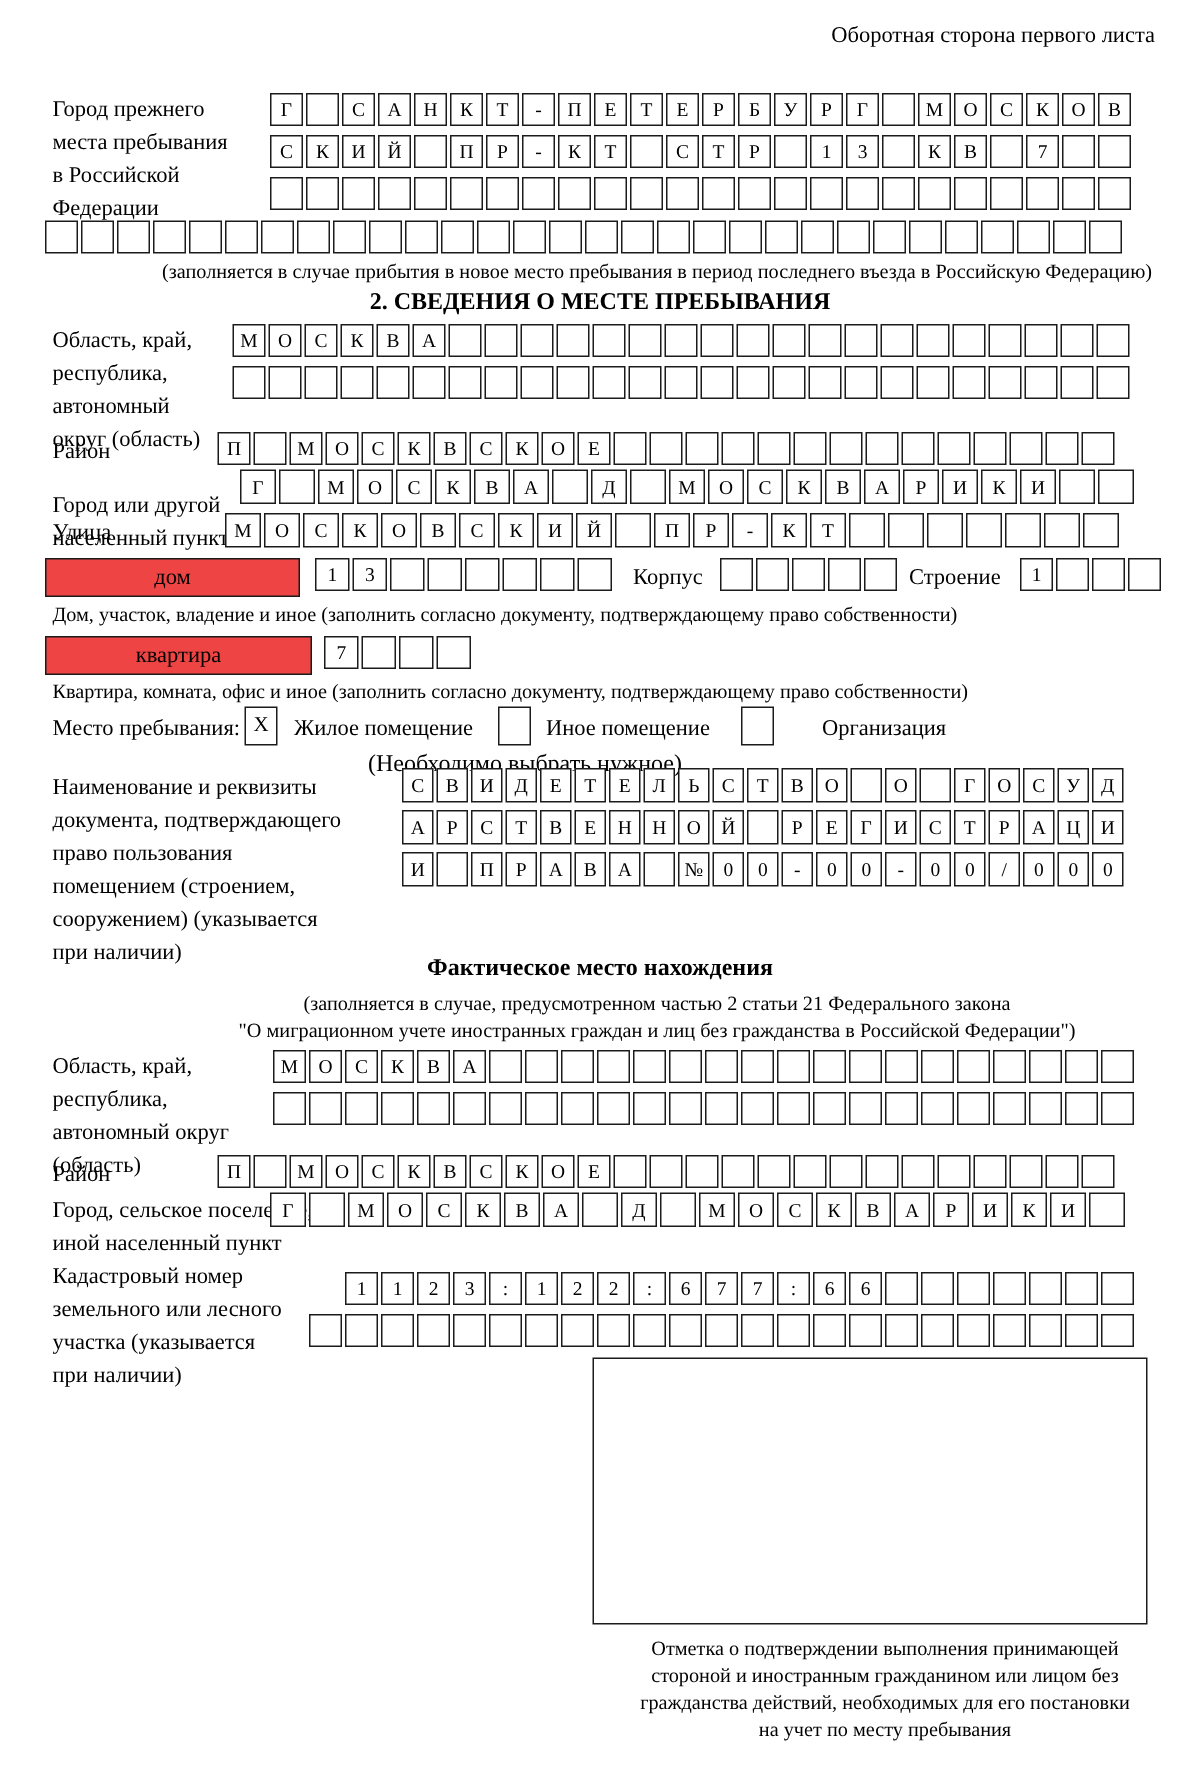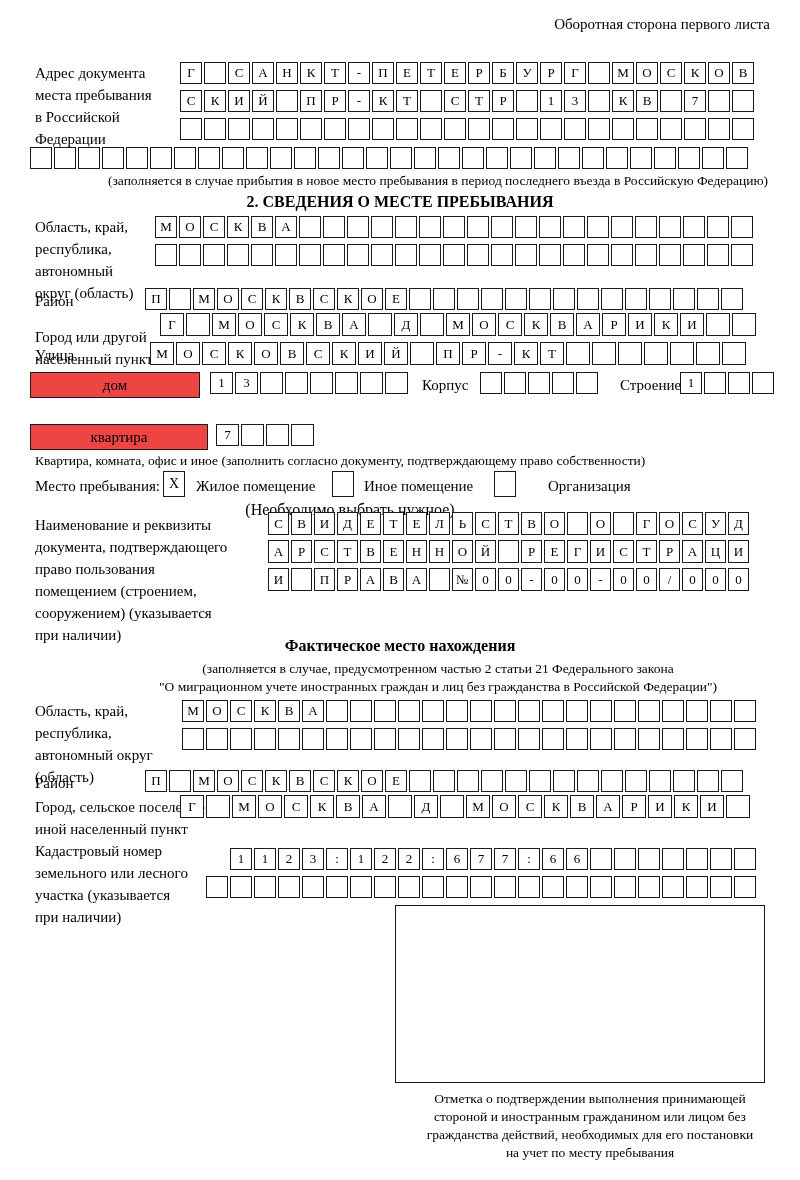--- a/index.html
+++ b/index.html
@@ -32,21 +32,21 @@
   .hdr { font-size:15px; text-align:right; width:770px; left:0; }
 </style>
 </head>
 <body>
 
 <div class="page">
 
   <div class="abs hdr" style="top:16px;">Оборотная сторона первого листа</div>
 
   <div class="abs label" style="left:35px; top:62px;">
-      <div>Адрес документа</div>
+      <div>Город прежнего</div>
       <div>места пребывания</div>
       <div>в Российской</div>
       <div>Федерации</div>
     </div>
   <div class="abs boxrow" style="left:180px; top:62px;">
       <div class="cell">Г</div>
       <div class="cell"></div>
       <div class="cell">С</div>
       <div class="cell">А</div>
       <div class="cell">Н</div>
@@ -317,27 +317,28 @@
       <div class="cell"></div>
     </div>
   <div class="abs label" style="left:422px; top:374px;">Корпус</div>
   <div class="abs boxrow" style="left:480px; top:372px;">
       <div class="cell"></div>
       <div class="cell"></div>
       <div class="cell"></div>
       <div class="cell"></div>
       <div class="cell"></div>
     </div>
-  <div class="abs label" style="left:606px; top:374px;margin-left:14px;">Строение</div>
+  <div class="abs label" style="left:606px; top:374px;">Строение</div>
   <div class="abs boxrow" style="left:680px; top:372px;">
       <div class="cell">1</div>
       <div class="cell"></div>
       <div class="cell"></div>
       <div class="cell"></div>
     </div>
+  <div class="abs" style="left:35px; top:402px; font-size:13.5px;">Дом, участок, владение и иное (заполнить согласно документу, подтверждающему право собственности)</div>
 
   <div class="abs widebox" style="left:30px; top:424px; width:178px;">квартира</div>
   <div class="abs boxrow p25" style="left:216px; top:424px;">
       <div class="cell">7</div>
       <div class="cell"></div>
       <div class="cell"></div>
       <div class="cell"></div>
     </div>
   <div class="abs" style="left:35px; top:453px; font-size:13.5px;">Квартира, комната, офис и иное (заполнить согласно документу, подтверждающему право собственности)</div>
 

